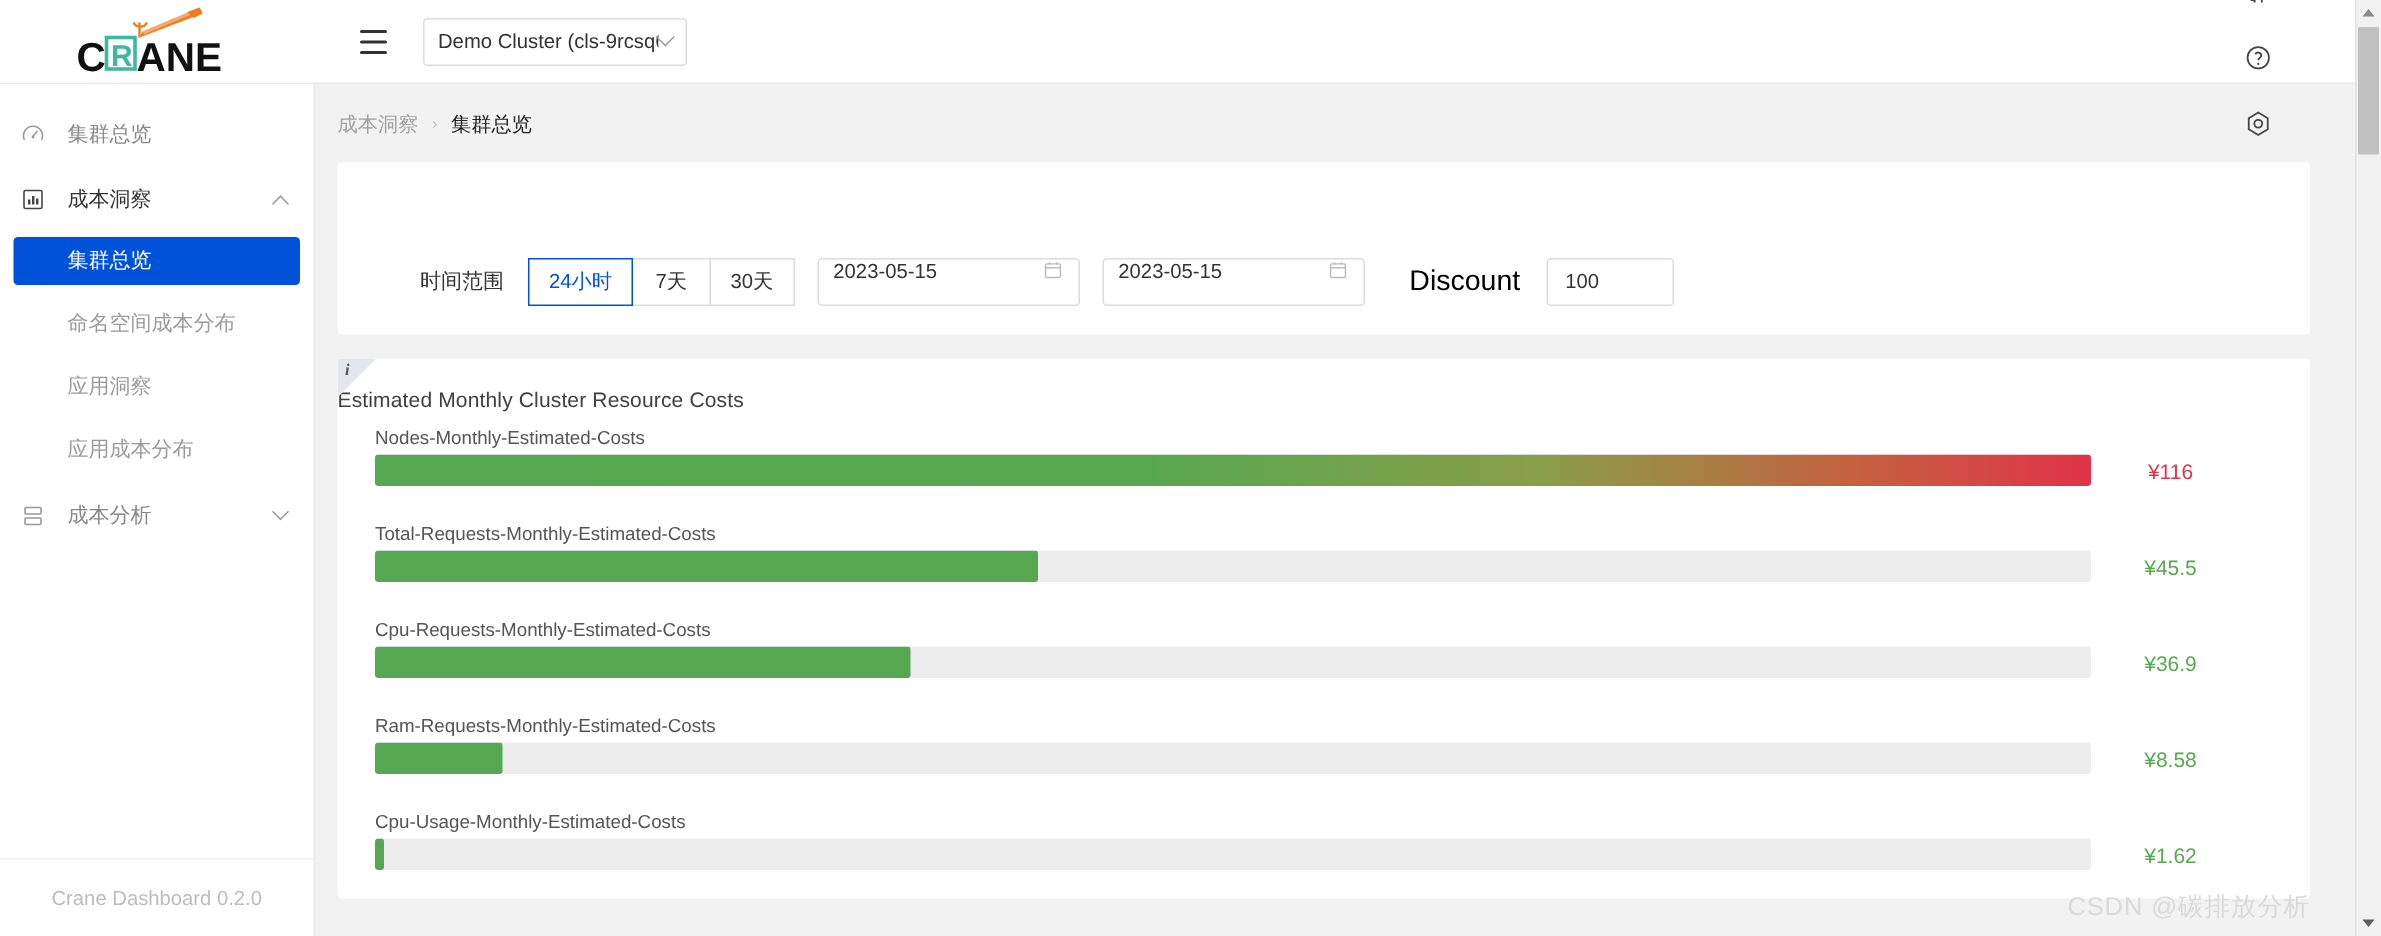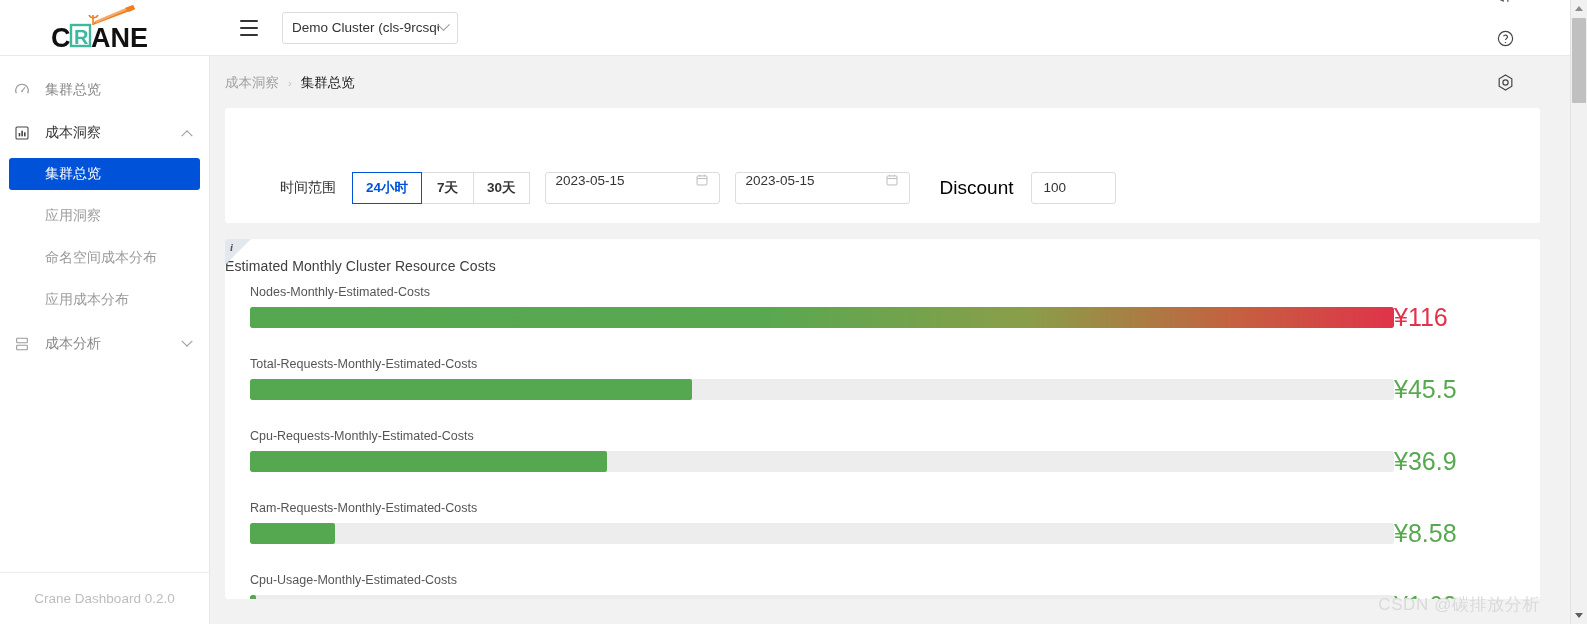--- a/index.html
+++ b/index.html
@@ -97,21 +97,20 @@
   .filter-card { height: 115px; display: flex; align-items: center; }
   .filter-row { display: flex; align-items: center; padding-left: 55px; margin-top: 44px; }
   .filter-label { font-size: 14px; color: #333; margin-right: 16px; }
 
   .seg { display: flex; }
   .seg-btn {
     height: 32px; min-width: 53px; padding: 0 13px;
     border: 1px solid #dcdcdc; background: #fff; font-size: 13.5px; color: #333;
     display: flex; align-items: center; justify-content: center; cursor: pointer;
     margin-left: -1px;
-    font-weight: bold;
   }
   .seg-btn:first-child { margin-left: 0; }
   .seg-btn.active { border: 1px solid #0052d9; color: #0052d9; z-index: 2; }
 
   .date-input {
     margin-left: 15px; width: 175px; height: 32px;
     border: 1px solid #dcdcdc; background: #fff; border-radius: 3px;
     display: flex; align-items: flex-start; padding: 0 10px;
     font-size: 13.5px; color: #333; cursor: pointer;
   }
@@ -141,22 +140,22 @@
   }
   .bars { padding: 11px 0 0 0; }
   .bar-block { padding: 0 18px 0 25px; }
   .bar-label { font-size: 12.5px; color: #555; margin-bottom: 4px; }
   .bar-line { display: flex; align-items: center; }
   .track {
     flex: 1; height: 21px; background: #ededed; border-radius: 2px; overflow: hidden;
   }
   .fill { height: 100%; border-radius: 2px; }
   .bar-value {
-    width: 128px; flex: none; text-align: left; padding-right: 22px;
-    font-size: 25px;
+    width: 128px; flex: none; text-align: center; padding-right: 22px;
+    font-size: 14px;
   }
   .bar-gap { height: 25px; }
 
   .watermark {
     position: absolute; right: 30px; bottom: 8px;
     font-size: 17px; color: #dadada; letter-spacing: 0.6px; pointer-events: none;
   }
 
   
   .scrollbar {
@@ -260,24 +259,24 @@
           </svg>
         </span>
         <span class="nav-label">成本洞察</span>
         <span class="nav-caret up"></span>
       </div>
 
       <div class="sub-item active">
         <span>集群总览</span>
       </div>
       <div class="sub-item">
+        <span>命名空间成本分布</span>
+      </div>
+      <div class="sub-item">
         <span>应用洞察</span>
-      </div>
-      <div class="sub-item">
-        <span>命名空间成本分布</span>
       </div>
       <div class="sub-item">
         <span>应用成本分布</span>
       </div>
 
       <div class="nav-row" style="margin-top:8px;">
         <span class="nav-ico">
           <svg width="16" height="16" viewBox="0 0 24 24" fill="none" stroke="#999" stroke-width="1.6">
             <rect x="4" y="3.5" width="16" height="6.5" rx="1"></rect>
             <rect x="4" y="14" width="16" height="6.5" rx="1"></rect>

